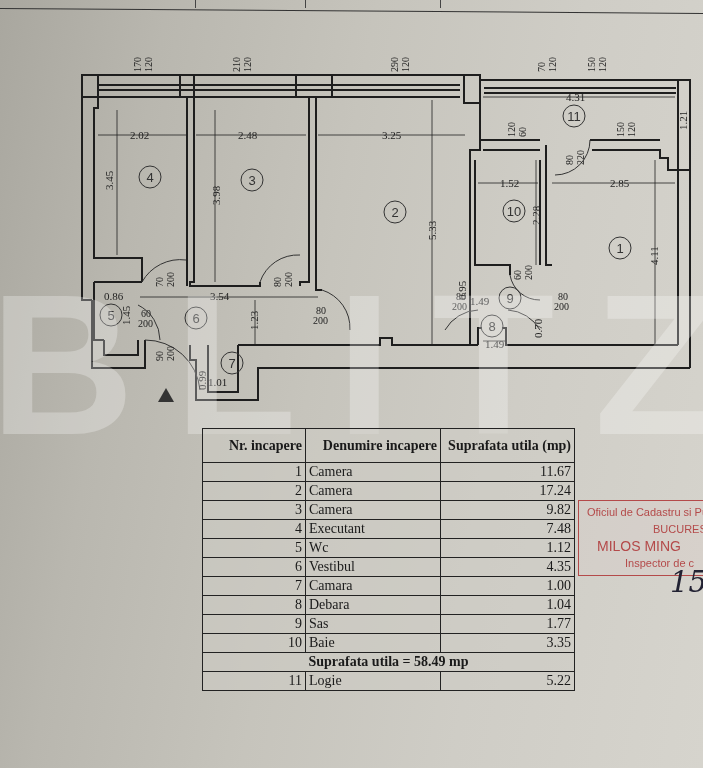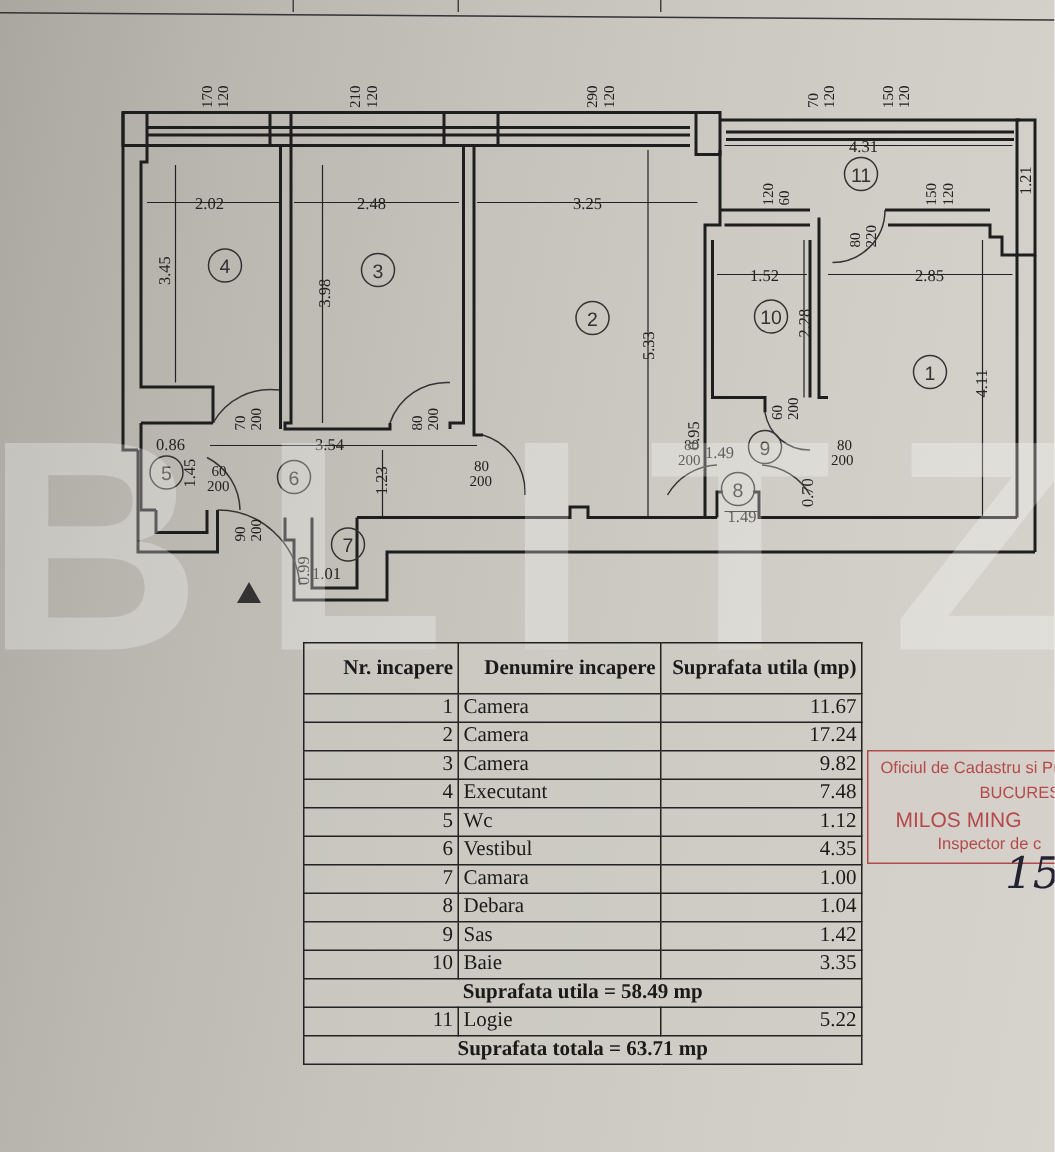--- a/index.html
+++ b/index.html
@@ -265,37 +265,34 @@
         <td class="area">1.00</td>
       </tr>
   <tr>
         <td class="nr">8</td>
         <td class="name">Debara</td>
         <td class="area">1.04</td>
       </tr>
   <tr>
         <td class="nr">9</td>
         <td class="name">Sas</td>
-        <td class="area">1.42</td>
+        <td class="area">1.77</td>
       </tr>
   <tr>
         <td class="nr">10</td>
         <td class="name">Baie</td>
         <td class="area">3.35</td>
       </tr>
   <tr>
         <td colspan="3" class="total">Suprafata utila = 58.49 mp</td>
       </tr>
   <tr>
         <td class="nr">11</td>
         <td class="name">Logie</td>
         <td class="area">5.22</td>
-      </tr>
-  <tr>
-        <td colspan="3" class="total">Suprafata totala = 63.71 mp</td>
       </tr>
 </tbody>
   </table>
 
 <div class="stamp">
   <div class="l1">Oficiul de Cadastru si Publ</div>
   <div class="l2">BUCURES</div>
   <div class="l3">MILOS MING</div>
   <div class="l4">Inspector de c</div>
 </div>

